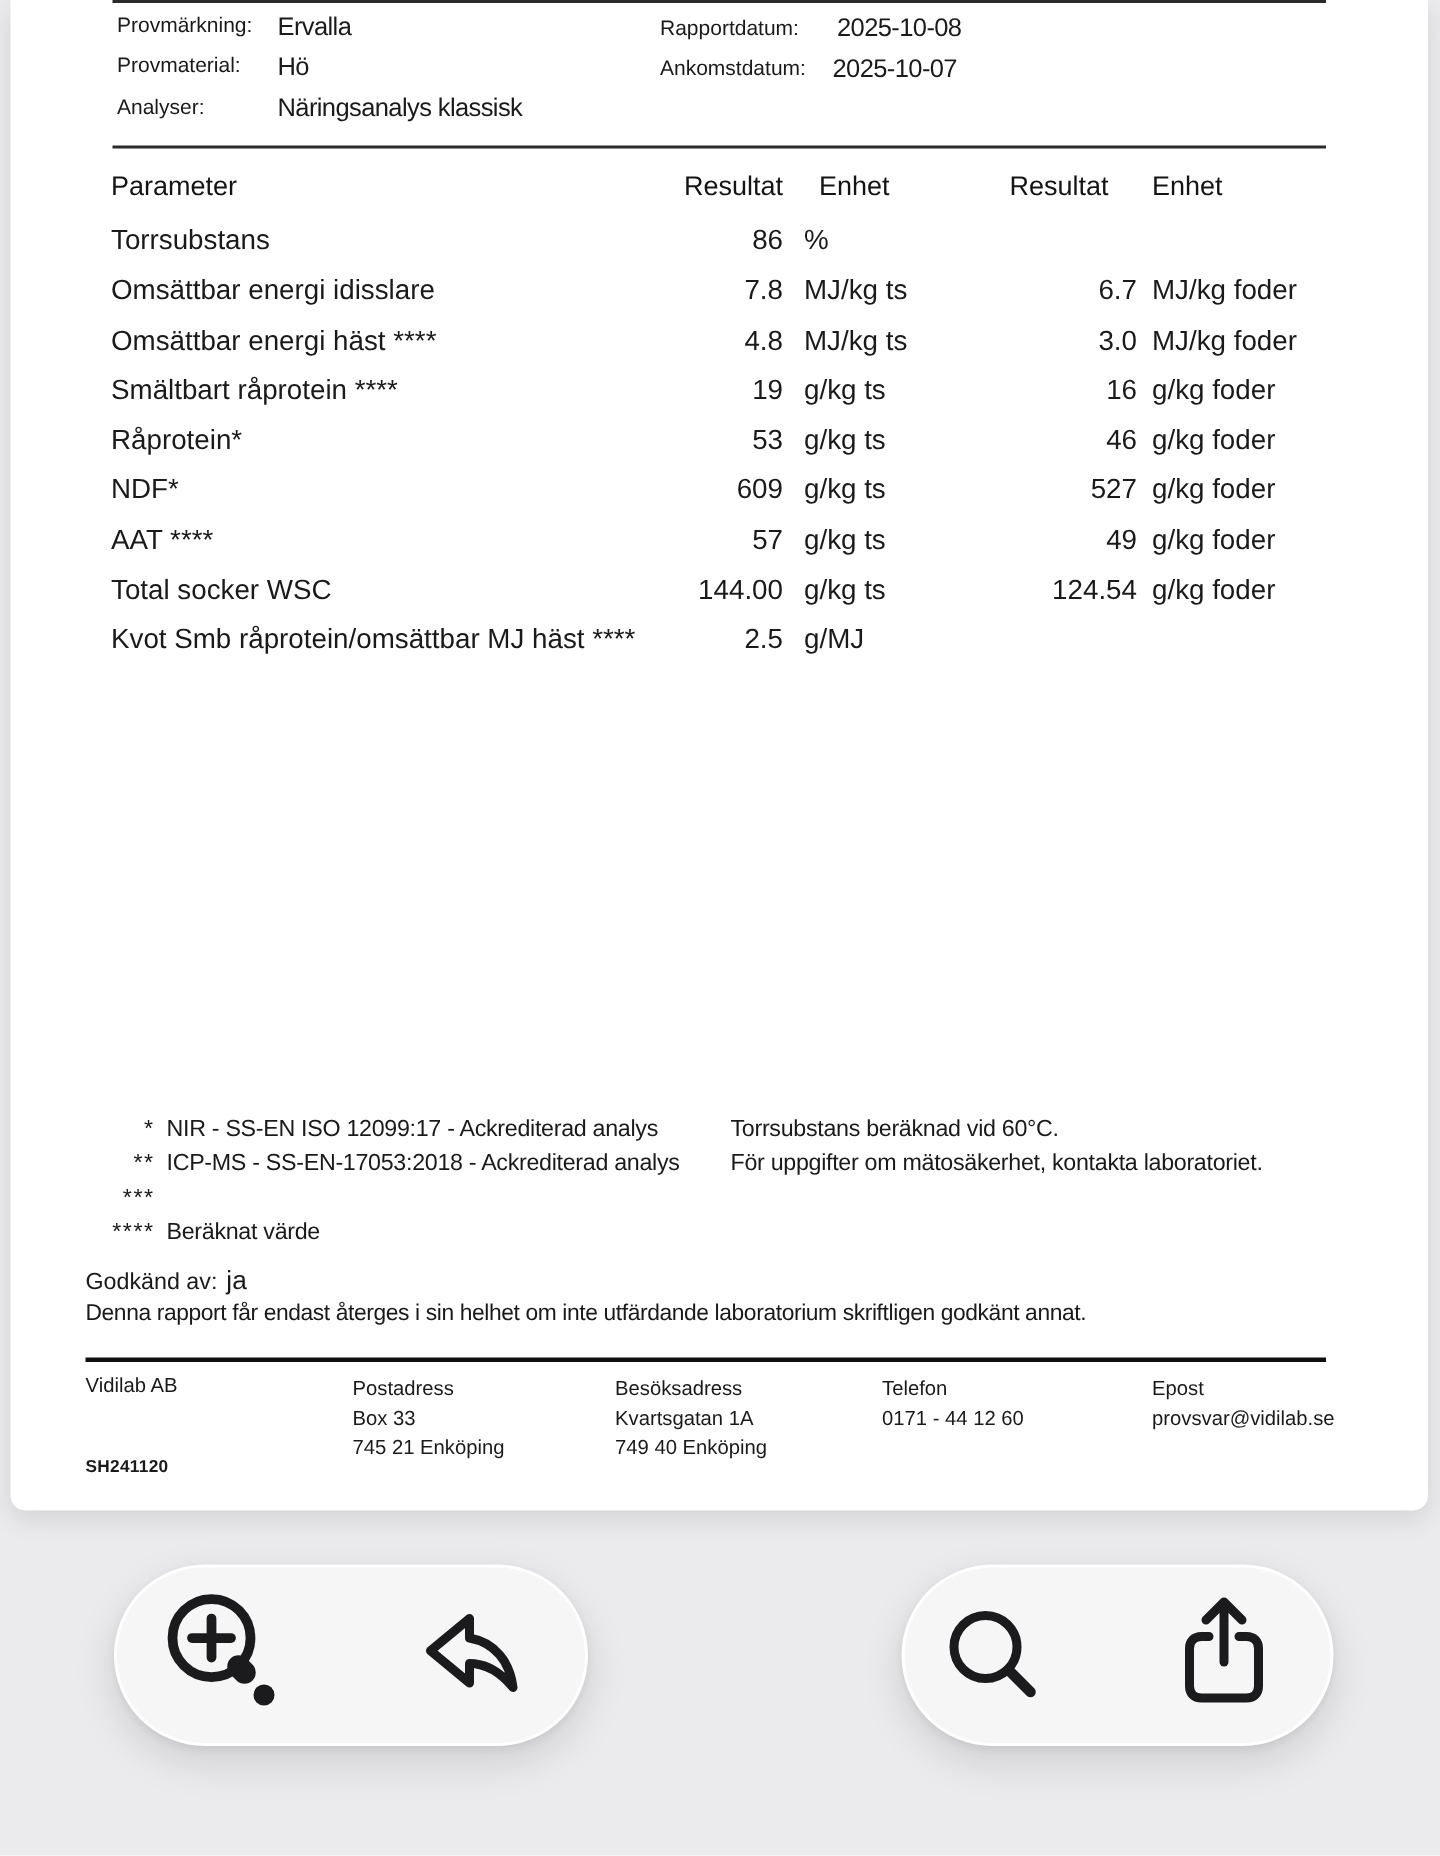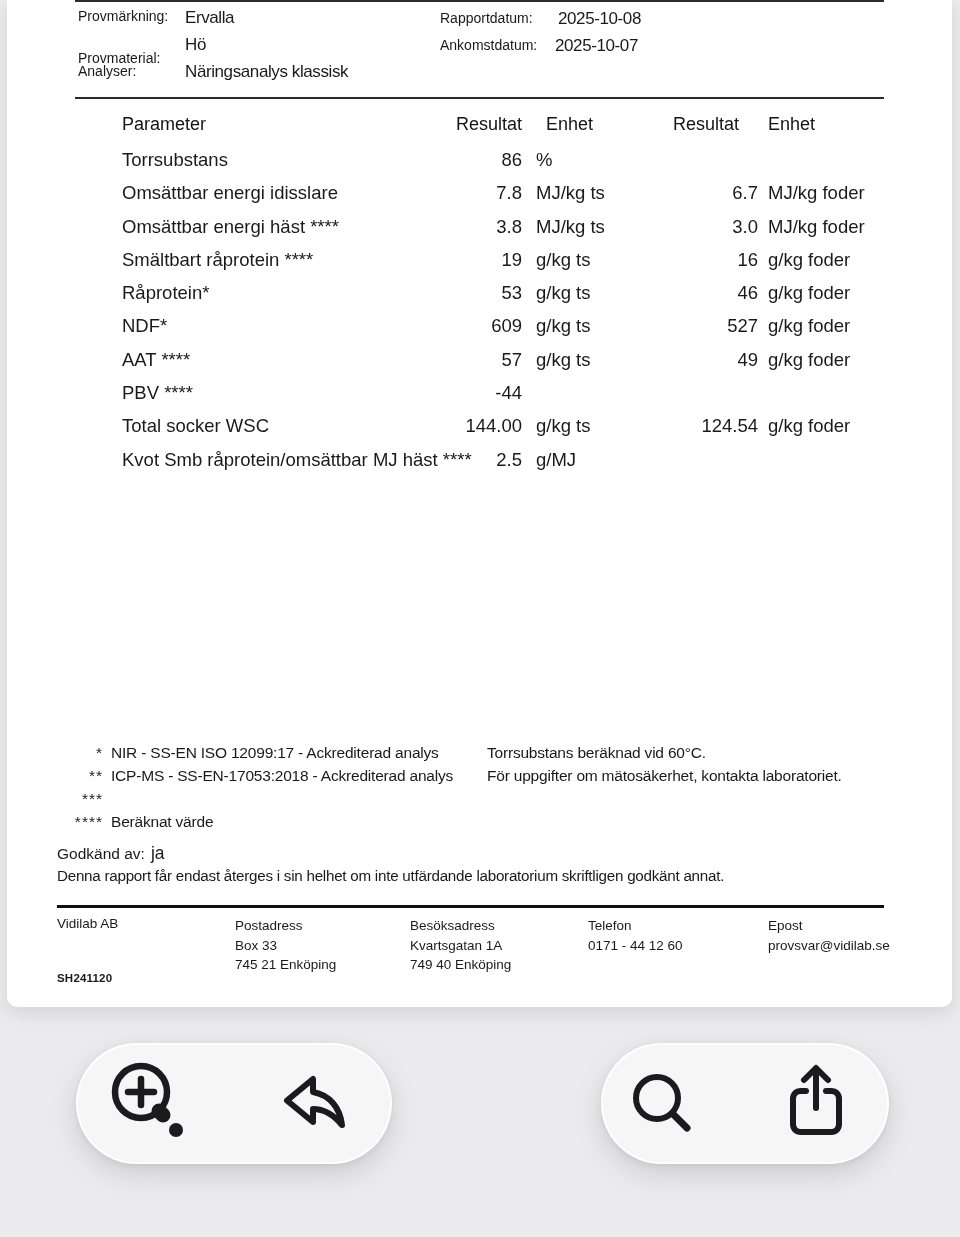--- a/index.html
+++ b/index.html
@@ -25,21 +25,21 @@
 
   
   .hfield { position:absolute; height:22px; font-size:14px; }
   .hval { position:absolute; font-size:17px; letter-spacing:-0.4px; white-space:nowrap; }
 
   
   .table { position:absolute; left:67px; top:105px; width:810px; }
   .thead, .trow { display:grid; grid-template-columns:375px 73px 144px 92px 119px; }
   .thead { height:38px; line-height:38px; font-size:18px; color:#141416; }
   .trow  { height:33.3px; line-height:33.3px; font-size:18.5px; }
-  .c-param { white-space:nowrap; overflow:visible;margin-left:48px; }
+  .c-param { white-space:nowrap; overflow:visible; }
   .c-res1, .c-res2 { text-align:right; white-space:nowrap; }
   .c-unit1 { padding-left:14px; white-space:nowrap; }
   .c-unit2 { padding-left:10px; white-space:nowrap; }
   .thead .c-unit1 { padding-left:24px; }
   .thead .c-res2  { padding-right:19px; }
 
   
   .footnotes { position:absolute; left:50px; top:741px; font-size:15.5px; letter-spacing:-0.2px; }
   .fnrow { display:flex; height:23px; line-height:23px; }
   .fnrow .stars { width:46px; text-align:right; letter-spacing:1px; }
@@ -81,21 +81,21 @@
   .ib-share  { left:778px; top:1058px; }
 </style>
 </head>
 <body>
 
 <div class="page">
   <div class="rule rule-top"></div>
 
   <div class="hfield" style="left:71px; top:8px;">Provmärkning:</div>
   <div class="hval" style="left:178px; top:8px;">Ervalla</div>
-  <div class="hfield" style="left:71px; top:35px;margin-top:15px;">Provmaterial:</div>
+  <div class="hfield" style="left:71px; top:35px;">Provmaterial:</div>
   <div class="hval" style="left:178px; top:35px;">Hö</div>
   <div class="hfield" style="left:71px; top:63px;">Analyser:</div>
   <div class="hval" style="left:178px; top:62px;">Näringsanalys klassisk</div>
 
   <div class="hfield" style="left:433px; top:10px;">Rapportdatum:</div>
   <div class="hval" style="left:551px; top:9px;">2025-10-08</div>
   <div class="hfield" style="left:433px; top:37px;">Ankomstdatum:</div>
   <div class="hval" style="left:548px; top:36px;">2025-10-07</div>
 
   <div class="rule rule-mid"></div>
@@ -118,21 +118,21 @@
     </div>
     <div class="trow">
       <div class="c-param">Omsättbar energi idisslare</div>
       <div class="c-res1">7.8</div>
       <div class="c-unit1">MJ/kg ts</div>
       <div class="c-res2">6.7</div>
       <div class="c-unit2">MJ/kg foder</div>
     </div>
     <div class="trow">
       <div class="c-param">Omsättbar energi häst ****</div>
-      <div class="c-res1">3.8</div>
+      <div class="c-res1">4.8</div>
       <div class="c-unit1">MJ/kg ts</div>
       <div class="c-res2">3.0</div>
       <div class="c-unit2">MJ/kg foder</div>
     </div>
     <div class="trow">
       <div class="c-param">Smältbart råprotein ****</div>
       <div class="c-res1">19</div>
       <div class="c-unit1">g/kg ts</div>
       <div class="c-res2">16</div>
       <div class="c-unit2">g/kg foder</div>
@@ -150,27 +150,20 @@
       <div class="c-unit1">g/kg ts</div>
       <div class="c-res2">527</div>
       <div class="c-unit2">g/kg foder</div>
     </div>
     <div class="trow">
       <div class="c-param">AAT ****</div>
       <div class="c-res1">57</div>
       <div class="c-unit1">g/kg ts</div>
       <div class="c-res2">49</div>
       <div class="c-unit2">g/kg foder</div>
-    </div>
-    <div class="trow">
-      <div class="c-param">PBV ****</div>
-      <div class="c-res1">-44</div>
-      <div class="c-unit1"></div>
-      <div class="c-res2"></div>
-      <div class="c-unit2"></div>
     </div>
     <div class="trow">
       <div class="c-param">Total socker WSC</div>
       <div class="c-res1">144.00</div>
       <div class="c-unit1">g/kg ts</div>
       <div class="c-res2">124.54</div>
       <div class="c-unit2">g/kg foder</div>
     </div>
     <div class="trow">
       <div class="c-param">Kvot Smb råprotein/omsättbar MJ häst ****</div>

